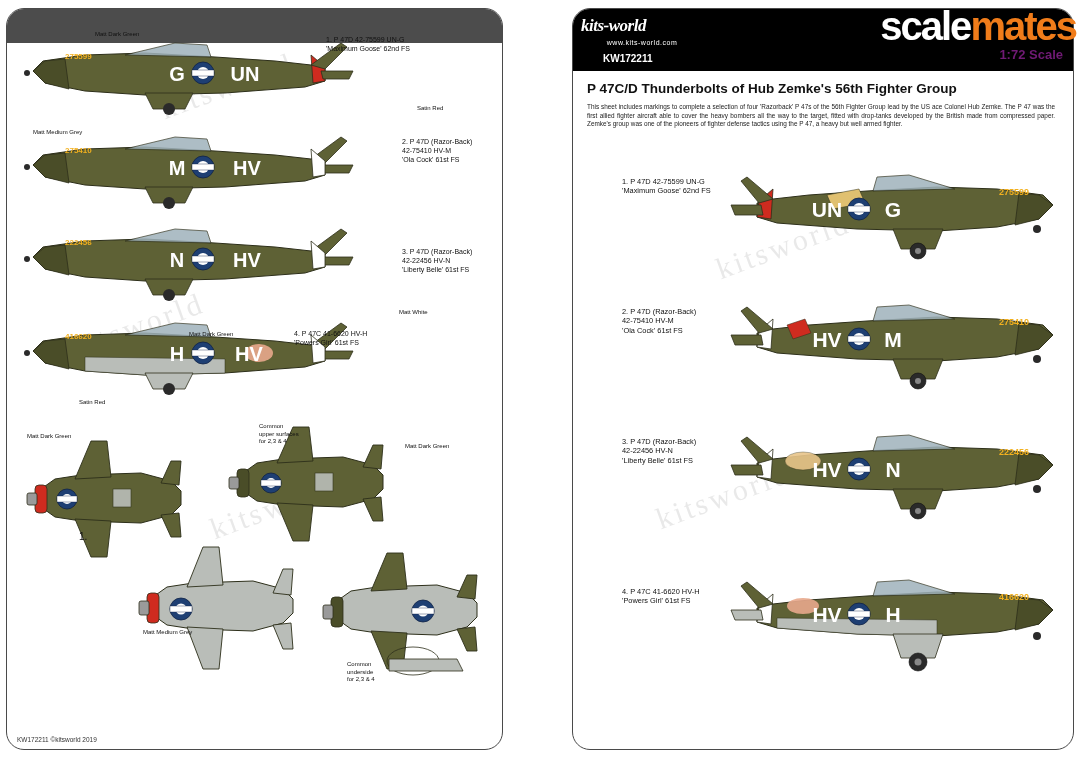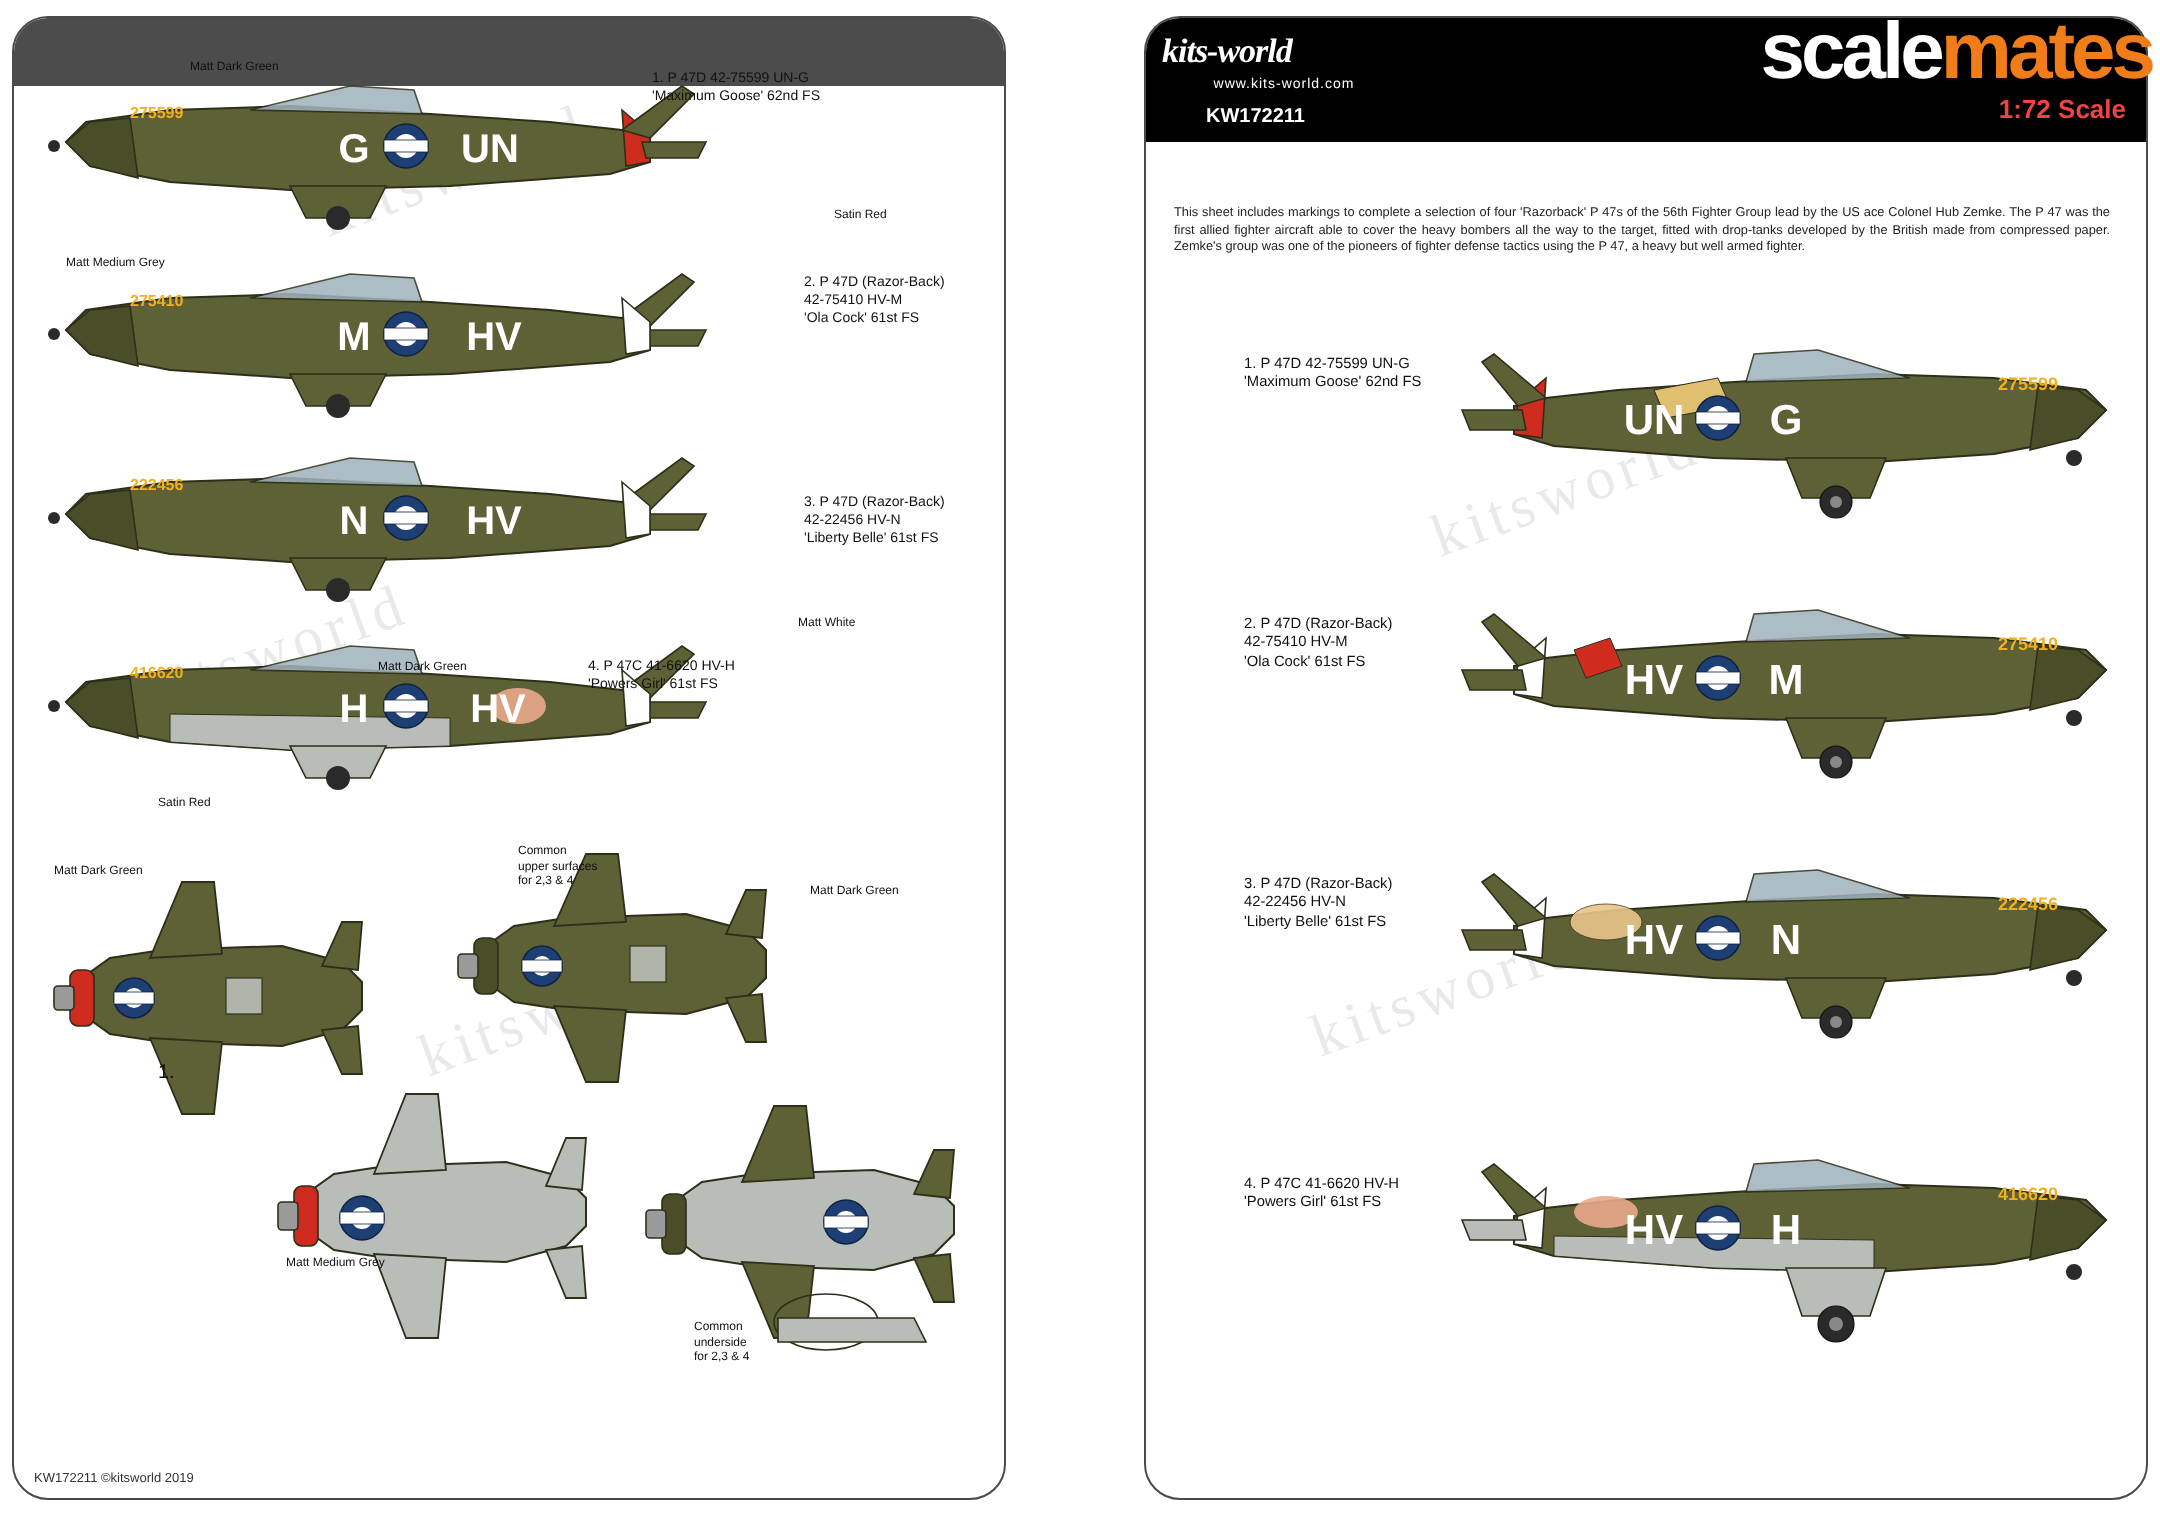--- a/index.html
+++ b/index.html
@@ -11,21 +11,21 @@
   .sheet-left{left:6px;top:8px;width:495px;height:740px;}
   .sheet-right{left:572px;top:8px;width:500px;height:740px;}
 
   .hdr-bar{position:absolute;left:0;top:0;right:0;height:34px;background:#4c4c4c;}
   .kw-logo{position:absolute;left:8px;top:4px;width:120px;height:26px;color:#fff;font-family:"Liberation Serif",serif;font-style:italic;font-weight:bold;font-size:17px;letter-spacing:-0.5px;line-height:26px;text-align:left;}
   .kw-site{position:absolute;left:10px;top:30px;width:118px;color:#fff;font-size:7px;letter-spacing:0.5px;text-align:center;}
   .kw-code{position:absolute;left:10px;top:44px;color:#fff;font-size:10px;font-weight:bold;padding-left:20px;}
   .war-art{position:absolute;left:140px;top:2px;width:230px;height:56px;}
   .war-word{position:absolute;left:0;top:4px;font-family:"Liberation Serif",serif;font-weight:bold;font-size:34px;color:#d8c37a;letter-spacing:2px;-webkit-text-stroke:1px #6b5a20;}
   .birds-word{position:absolute;left:78px;top:26px;font-family:"Liberation Serif",serif;font-style:italic;font-size:24px;color:#e6d9a8;}
-  .scale-lbl{position:absolute;right:10px;top:38px;color:#ef4444;font-size:13px;font-weight:bold;}
+  .scale-lbl{position:absolute;right:10px;top:38px;color:#701a75;font-size:13px;font-weight:bold;}
 
   .right-head-black{position:absolute;left:0;top:0;width:500px;height:62px;background:#000;}
   .title-r{position:absolute;left:14px;top:72px;width:470px;font-size:13.5px;font-weight:bold;color:#111;}
   .blurb{position:absolute;left:14px;top:94px;width:468px;font-size:6.4px;line-height:8.6px;color:#222;text-align:justify;}
 
   .cap{position:absolute;font-size:7.4px;line-height:9.4px;color:#111;margin-left:35px;}
   .cap-left{font-size:7px;line-height:9px;}
   .lbl{position:absolute;font-size:6px;line-height:7.5px;color:#111;}
 
   .footer-l{position:absolute;left:10px;bottom:6px;font-size:6.5px;color:#333;}
@@ -239,20 +239,21 @@
 
   <div class="sheet sheet-right">
     <div class="right-head-black"></div>
 
     <div class="kw-logo">kits-world</div>
     <div class="kw-site">www.kits-world.com</div>
     <div class="kw-code">KW172211</div>
 
     <div class="scale-lbl">1:72  Scale</div>
 
+    <div class="title-r">P 47C/D Thunderbolts of Hub Zemke's 56th Fighter Group</div>
     <div class="blurb">This sheet includes markings to complete a selection of four 'Razorback' P 47s of the 56th Fighter Group lead by the US ace Colonel Hub Zemke. The P 47 was the first allied fighter aircraft able to cover the heavy bombers all the way to the target, fitted with drop-tanks developed by the British made from compressed paper. Zemke's group was one of the pioneers of fighter defense tactics using the P 47, a heavy but well armed fighter.</div>
 
     <div class="wm" style="left:140px;top:220px;">kitsworld</div>
     <div class="wm" style="left:80px;top:470px;">kitsworld</div>
 
     <div class="cap" style="left:14px;top:168px;width:150px;">
       <div>1. P 47D 42-75599 UN-G</div>
       <div>'Maximum Goose' 62nd FS</div>
     </div>
     <svg class="plane" style="left:174px;top:160px;" width="320" height="120" viewBox="0 0 320 120">

